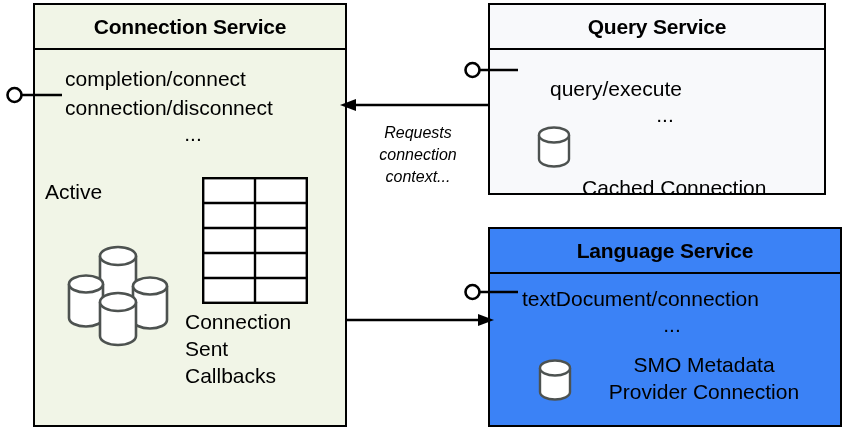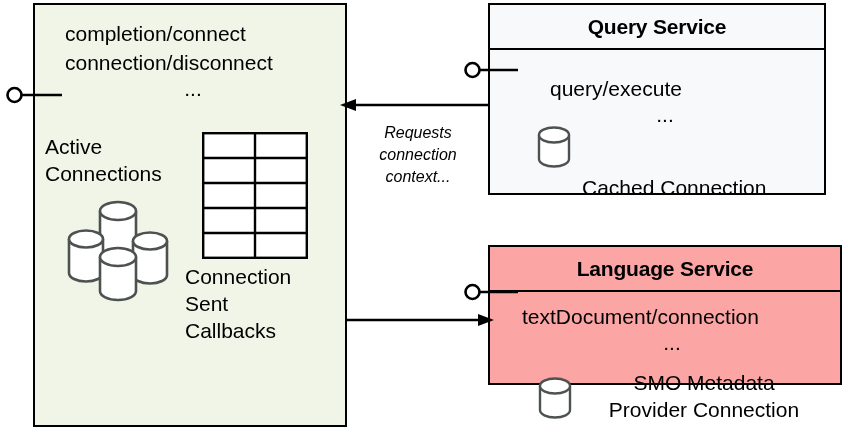--- a/index.html
+++ b/index.html
@@ -53,24 +53,24 @@
   }
   #query-service {
     left: 488px;
     top: 3px;
     width: 338px;
     height: 192px;
     background: #F8F9FB;
   }
   #lang-service {
     left: 488px;
-    top: 245px;
+    top: 227px;
     width: 354px;
-    height: 140px;
-    background: #fca5a5;
+    height: 200px;
+    background: #3b82f6;
   }
 
   
   .op-list {
     position: absolute;
     color: #000000;
     font-size: 21px;
     line-height: 29px;
     white-space: nowrap;
   }
@@ -122,31 +122,31 @@
 
   
   .icon-wrap { position: absolute; }
 </style>
 </head>
 <body>
 
 <div id="canvas">
 
   <div class="component" id="conn-service">
+    <div class="hdr">Connection Service</div>
     <div class="body">
 
       <div class="op-list" style="left:30px; top:14px; width:256px;">
         <span class="op-line">completion/connect</span>
         <span class="op-line">connection/disconnect</span>
         <span class="op-ellipsis">...</span>
       </div>
 
       <div class="caption" style="left:10px; top:128px; width:152px;">
         <span style="display:block">Active</span>
-        <span style="display:block">Connections</span>
       </div>
 
       <div class="icon-wrap" style="left:24px; top:188px; width:125px; height:110px;">
         <svg width="125" height="110" viewBox="0 0 125 110" fill="none">
           <g stroke="#4D5250" stroke-width="2.6" fill="#FFFFFF">
 
             <path d="M41 18 v40 a18 9 0 0 0 36 0 v-40"></path>
             <ellipse cx="59" cy="18" rx="18" ry="9"></ellipse>
 
             <path d="M10 46 v34 a17 8.5 0 0 0 34 0 v-34"></path>

